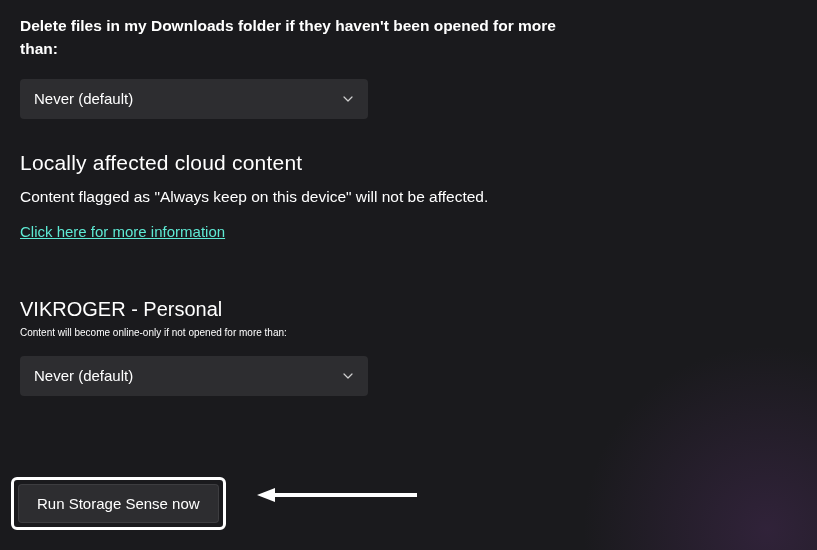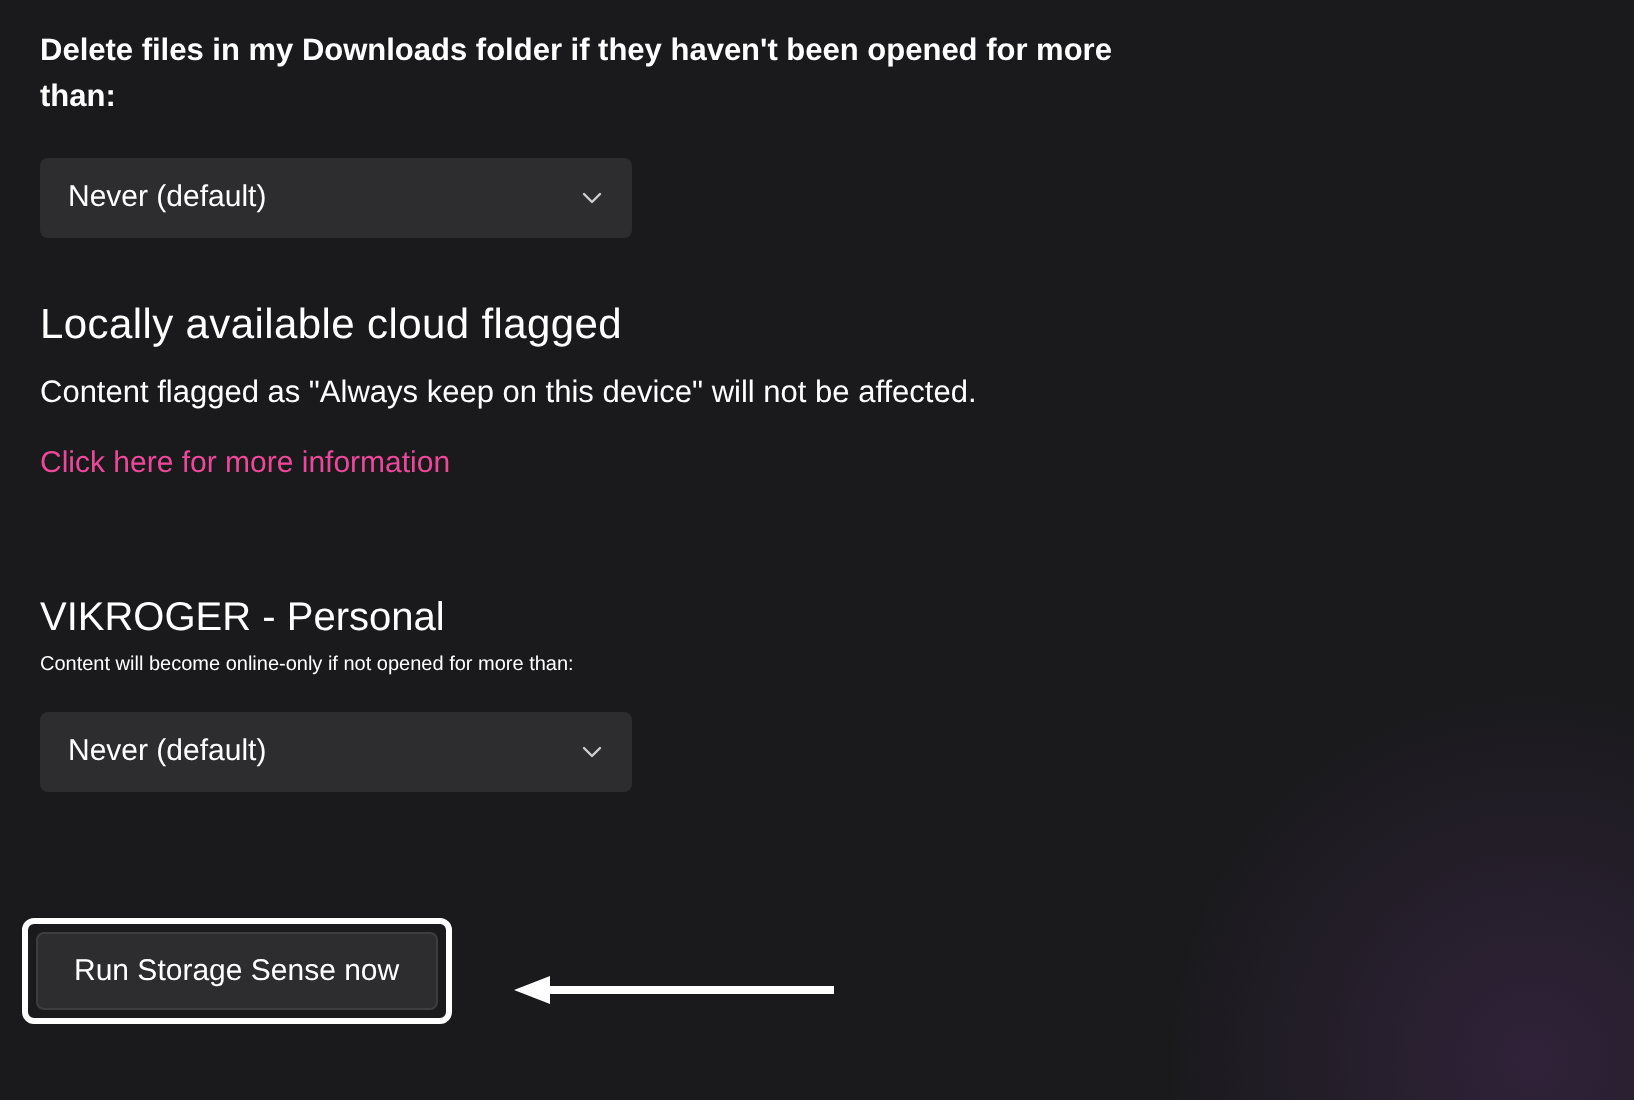--- a/index.html
+++ b/index.html
@@ -24,21 +24,21 @@
       font-size: 15.5px;
       line-height: 1.5;
       color: #ffffff;
       font-weight: 700;
       margin-bottom: 18px;
     }
     .dropdown {
       display: inline-flex;
       align-items: center;
       justify-content: space-between;
-      width: 296px;
+      width: 348px;
       height: 40px;
       background: #2d2d30;
       border: none;
       border-radius: 4px;
       padding: 0 14px;
       cursor: pointer;
       color: #ffffff;
       font-size: 15px;
       margin-bottom: 32px;
     }
@@ -53,42 +53,43 @@
       margin-bottom: 10px;
       letter-spacing: 0.2px;
     }
     .subtext {
       font-size: 15.5px;
       line-height: 1.55;
       color: #ffffff;
       margin-bottom: 14px;
     }
     .link {
-      color: #ec4899;
+      color: #5eead4;
       font-size: 15px;
+      text-decoration: underline;
       cursor: pointer;
       display: inline-block;
       margin-bottom: 28px;
     }
     .account-heading {
       font-size: 20px;
       font-weight: 400;
       color: #ffffff;
       margin-bottom: 6px;
       margin-top: 30px;
     }
     .account-desc {
       font-size: 10px;
       color: #ffffff;
       margin-bottom: 18px;
     }
     .run-button-wrap {
       position: absolute;
       left: 11px;
-      top: 459px;
+      top: 477px;
       display: inline-flex;
       align-items: center;
     }
     .run-button-outline {
       border: 3px solid #ffffff;
       border-radius: 6px;
       padding: 4px;
       display: inline-block;
     }
     .run-button {
@@ -129,21 +130,21 @@
 
   <div class="dropdown">
     <span>Never (default)</span>
     <span class="chevron">
       <svg width="12" height="12" viewBox="0 0 12 12">
           <path d="M2 4 L6 8 L10 4" stroke="#cfcfcf" stroke-width="1.2" fill="none" stroke-linecap="round" stroke-linejoin="round"></path>
         </svg>
     </span>
   </div>
 
-  <h2 class="section-heading">Locally available cloud flagged</h2>
+  <h2 class="section-heading">Locally affected cloud content</h2>
   <p class="subtext">Content flagged as "Always keep on this device" will not be affected.</p>
   <a class="link">Click here for more information</a>
 
   <h3 class="account-heading">VIKROGER - Personal</h3>
   <p class="account-desc">Content will become online-only if not opened for more than:</p>
 
   <div class="dropdown" style="margin-bottom:40px">
     <span>Never (default)</span>
     <span class="chevron">
       <svg width="12" height="12" viewBox="0 0 12 12">

